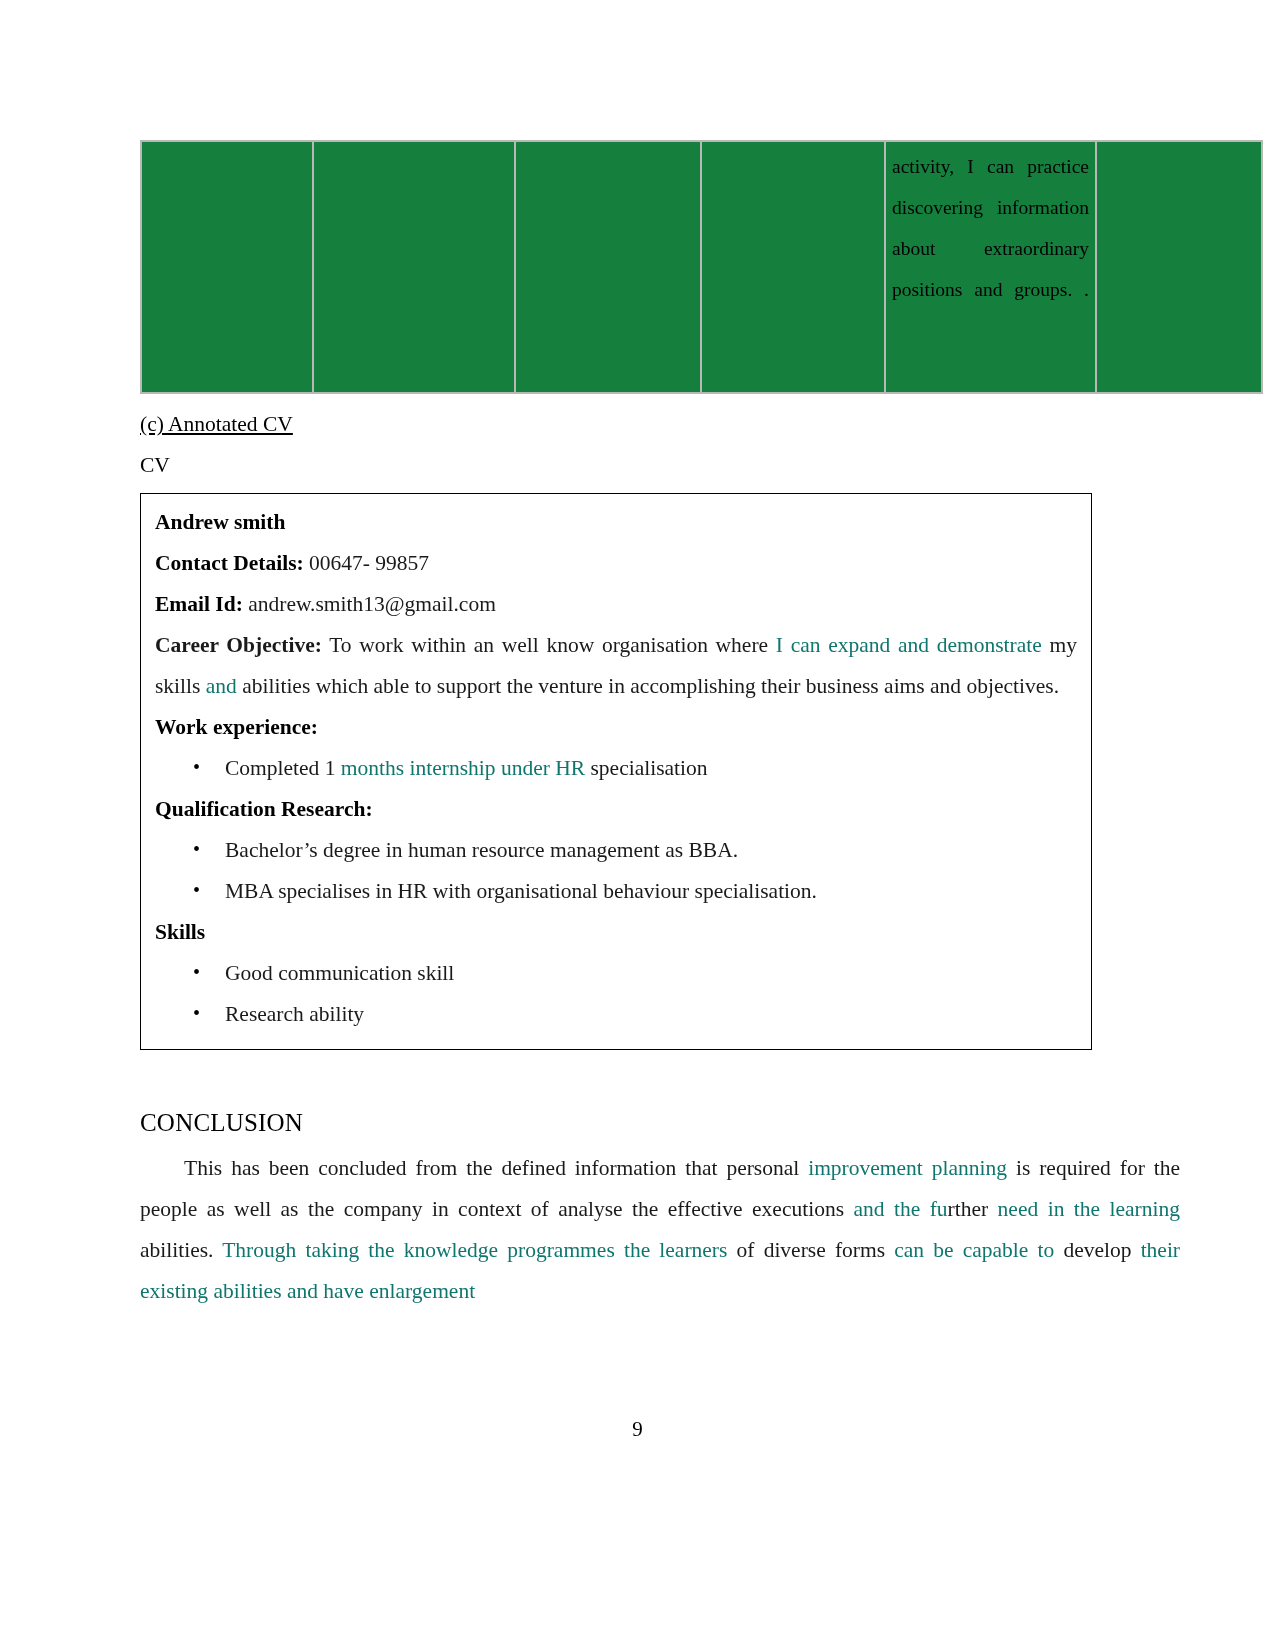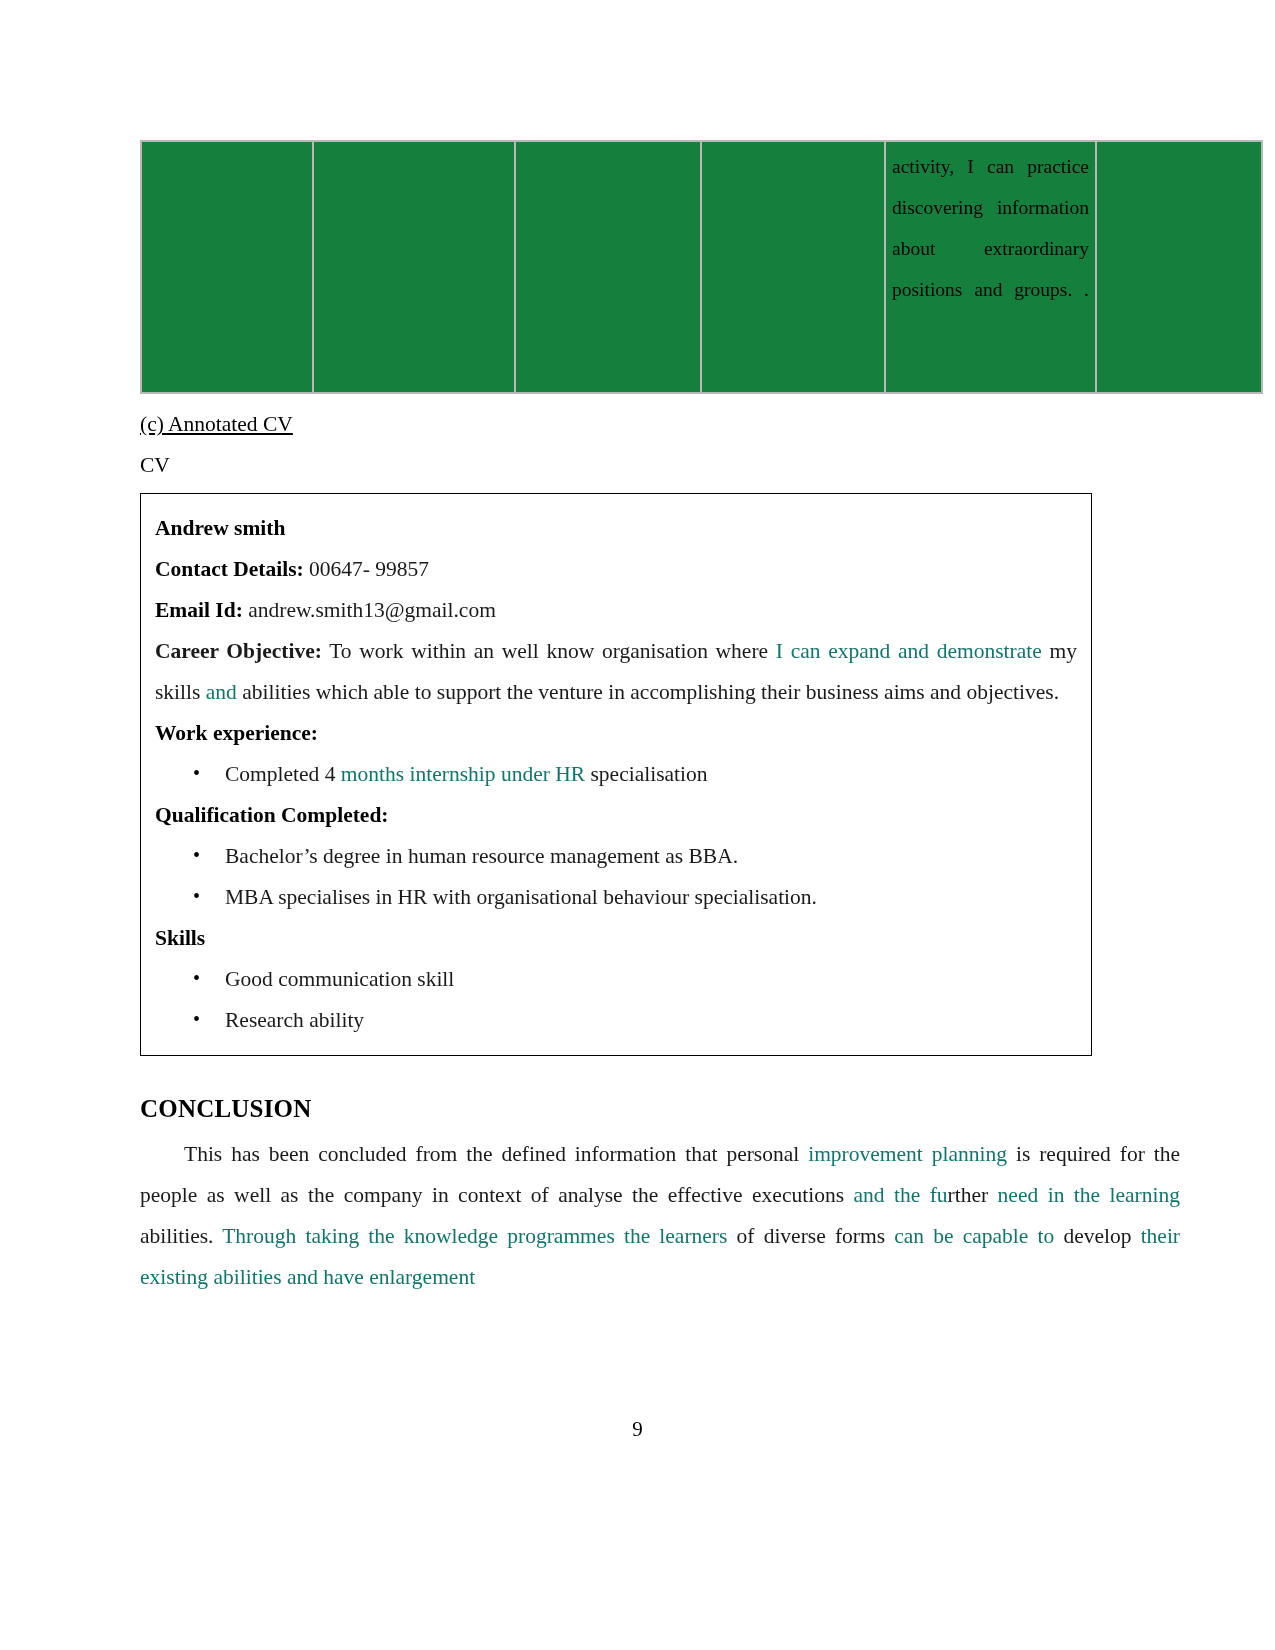--- a/index.html
+++ b/index.html
@@ -78,21 +78,21 @@
   .plain-line {
     font-size: 21.5px;
     line-height: 41px;
     margin: 0;
   }
 
   
   .cv-box {
     border: 1.5px solid #000000;
     margin-top: 7px;
-    padding: 14px 14px 14px 14px;
+    padding: 8px 14px 14px 14px;
     width: 922px;
     background: #ffffff;
   }
   .cv-line {
     font-size: 21.5px;
     line-height: 41px;
     margin: 0;
     color: #1a1a1a;
   }
   .cv-line b, .cv-head {
@@ -128,23 +128,23 @@
     position: absolute;
     left: -32px;
     top: -1px;
     font-size: 20px;
     color: #000;
   }
 
   
   .conclusion-title {
     font-size: 25px;
-    font-weight: bold;
-    line-height: 41px;
-    margin: 32px 0 0 0;
+    font-weight: normal;
+    line-height: 41px;
+    margin: 52px 0 0 0;
     letter-spacing: 0.2px;
   }
   .conclusion-body {
     font-size: 21.5px;
     line-height: 41px;
     margin: 5px 0 0 0;
     text-align: justify;
     text-justify: inter-word;
     text-indent: 44px;
     color: #1a1a1a;
@@ -196,24 +196,24 @@
 
       <p class="cv-line"><b>Contact Details:</b><span> 00647- 99857</span></p>
 
       <p class="cv-line"><b>Email Id:</b><span> andrew.smith13@gmail.com</span></p>
 
       <p class="cv-just"><b>Career Objective:</b><span>  To work within an well know organisation where </span><span class="blue">I can expand and demonstrate</span><span> my skills </span><span class="blue">and</span><span> abilities which able to support the venture in accomplishing their business aims and objectives.</span></p>
 
       <p class="cv-head">Work experience:</p>
 
       <ul class="cv-list">
-        <li><span>Completed 4 </span><span class="blue">months internship under HR</span><span> specialisation</span></li>
+        <li><span>Completed 1 </span><span class="blue">months internship under HR</span><span> specialisation</span></li>
       </ul>
 
-      <p class="cv-head">Qualification Completed:</p>
+      <p class="cv-head">Qualification Research:</p>
 
       <ul class="cv-list">
         <li>Bachelor’s degree in human resource management as BBA.</li>
         <li>MBA specialises in HR with organisational behaviour specialisation.</li>
       </ul>
 
       <p class="cv-head">Skills</p>
 
       <ul class="cv-list">
         <li>Good communication skill</li>

